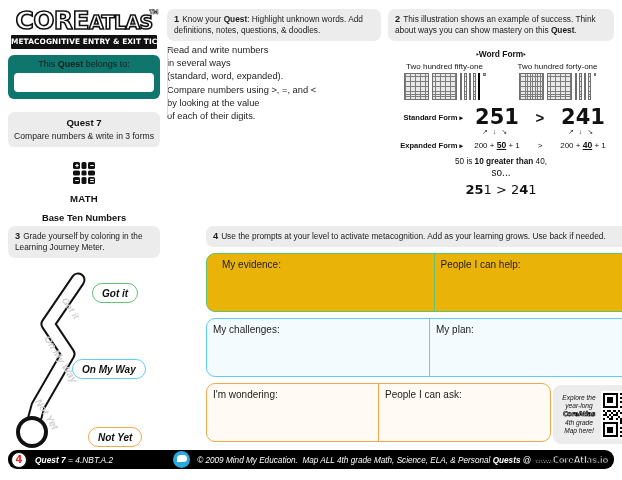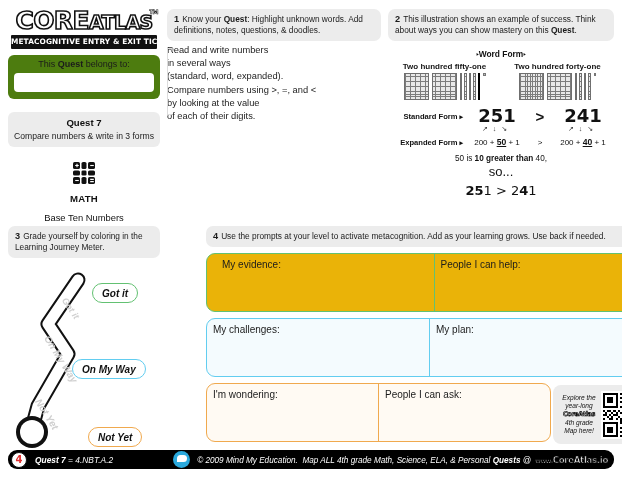--- a/index.html
+++ b/index.html
@@ -64,21 +64,21 @@
     font-weight: bold;
     letter-spacing: 0.1px;
     text-align: center;
     padding: 2px 0 2.5px 0;
     border-radius: 1px;
     white-space: nowrap;
     font-family: "DejaVu Sans", sans-serif;
   }
   #belongs-box {
     margin-top: 6px;
-    background: #4d7c0f;
+    background: #0f766e;
     border-radius: 6px;
     padding: 4px 6px 7px 6px;
     text-align: center;
   }
   #belongs-label { font-size: 9px; color: #1b1b1b; }
   #belongs-label b { font-weight: bold; }
   #belongs-input {
     margin-top: 4px;
     height: 19px;
     background: #fff;
@@ -92,21 +92,21 @@
     text-align: center;
   }
   #quest-title { font-size: 9.6px; font-weight: bold; color:#111; }
   #quest-desc { font-size: 8.6px; color:#222; margin-top: 3px; }
 
   #subject-block { margin-top: 14px; text-align: center; }
   #subject-name {
     font-size: 9.6px; font-weight: bold; color:#111; margin-top: 4px;
     letter-spacing: 0.2px;
   }
-  #domain-name { font-size: 9.4px; font-weight: normal; color:#111; margin-top: 8px; }
+  #domain-name { font-size: 9.4px; font-weight: bold; color:#111; margin-top: 8px; }
   #standard-code { font-size: 8.2px; color:#333; margin-top: 2px; }
 
   
   #sec1 { position: absolute; left: 167px; top: 9px; width: 214px; }
   #sec1 .body {
     margin-top: 3px;
     font-size: 9.3px;
     line-height: 1.42;
     color: #1d1d1d;
     position: relative;
@@ -126,21 +126,21 @@
 
   
   #sec2 { position: absolute; left: 388px; top: 9px; width: 226px; }
   #illus { position: relative; margin-top: 8px; height: 158px; }
   #word-form-label {
     text-align: center; font-size: 8.4px; font-weight: bold; color:#111;
     position: relative;
   }
   #word-form-label .tick { font-size: 7px; }
   .wf-row { display: flex; margin-top: 3px; }
-  .wf-col { width: 50%; text-align: center; font-weight: bold; }
+  .wf-col { width: 50%; text-align: center; }
   .wf-name { font-size: 8px; color:#141414; white-space: nowrap; }
 
   .blocks { display: flex; gap: 3px; justify-content: center; margin-top: 2px; height: 30px; align-items: flex-start;}
   .hundred {
     width: 25px; height: 27px;
     background-image:
       repeating-linear-gradient(to right, #7c7c7c 0 0.5px, transparent 0.5px 2.5px),
       repeating-linear-gradient(to bottom, #7c7c7c 0 0.5px, transparent 0.5px 2.5px);
     background-color: #e9e9e9;
     border: 0.5px solid #6f6f6f;
@@ -159,36 +159,36 @@
   .ones { width: 2.5px; height: 2.5px; background:#bdbdbd; border:0.5px solid #777; margin-top:0px;}
   .tgroup { display:flex; gap:2px; }
 
   .form-row { display: flex; align-items: center; margin-top: 4px; }
   .form-label {
     width: 78px; text-align: right; padding-right: 3px;
     font-size: 7.6px; font-weight: bold; color:#111; white-space: nowrap;
   }
   .form-label .arrow { font-size: 7px; }
   .sf-val {
-    font-size: 18px; font-weight: bold; color:#111;
+    font-size: 21px; font-weight: bold; color:#111;
     width: 62px; text-align:center; line-height:1;
     font-family: "DejaVu Sans", sans-serif;
   }
   .sf-op { width: 24px; text-align:center; font-size: 15px; font-weight:bold; color:#111; }
   .ef-val { width: 62px; text-align:center; font-size: 8px; color:#111; white-space: nowrap;}
   .ef-val u { font-weight: bold; font-size: 8.6px; }
   .ef-op { width: 24px; text-align:center; font-size: 8px; color:#111; }
   .arrows-row { display:flex; }
   .arrows-cell { width:62px; text-align:center; font-size:7px; color:#333; letter-spacing:5px;}
   .arrows-gap { width:24px; }
 
   #concl { text-align:center; margin-top: 7px; }
   #concl-1 { font-size: 8.2px; color:#111; }
   #concl-1 b { font-weight: bold; }
-  #concl-2 { font-size: 13px; color:#111; margin-top:1px; }
+  #concl-2 { font-size: 10px; color:#111; margin-top:1px; }
   #concl-3 {
     font-size: 13px; color:#111; margin-top: 4px;
     font-family: "DejaVu Sans", sans-serif;
   }
   #concl-3 .hl { font-weight: bold; }
 
   
   #sec3 { position: absolute; left: 8px; top: 226px; width: 152px; }
   #meter-area { position: relative; height: 190px; margin-top: 6px; }
   #meter-svg { position: absolute; left: 4px; top: 2px; }

